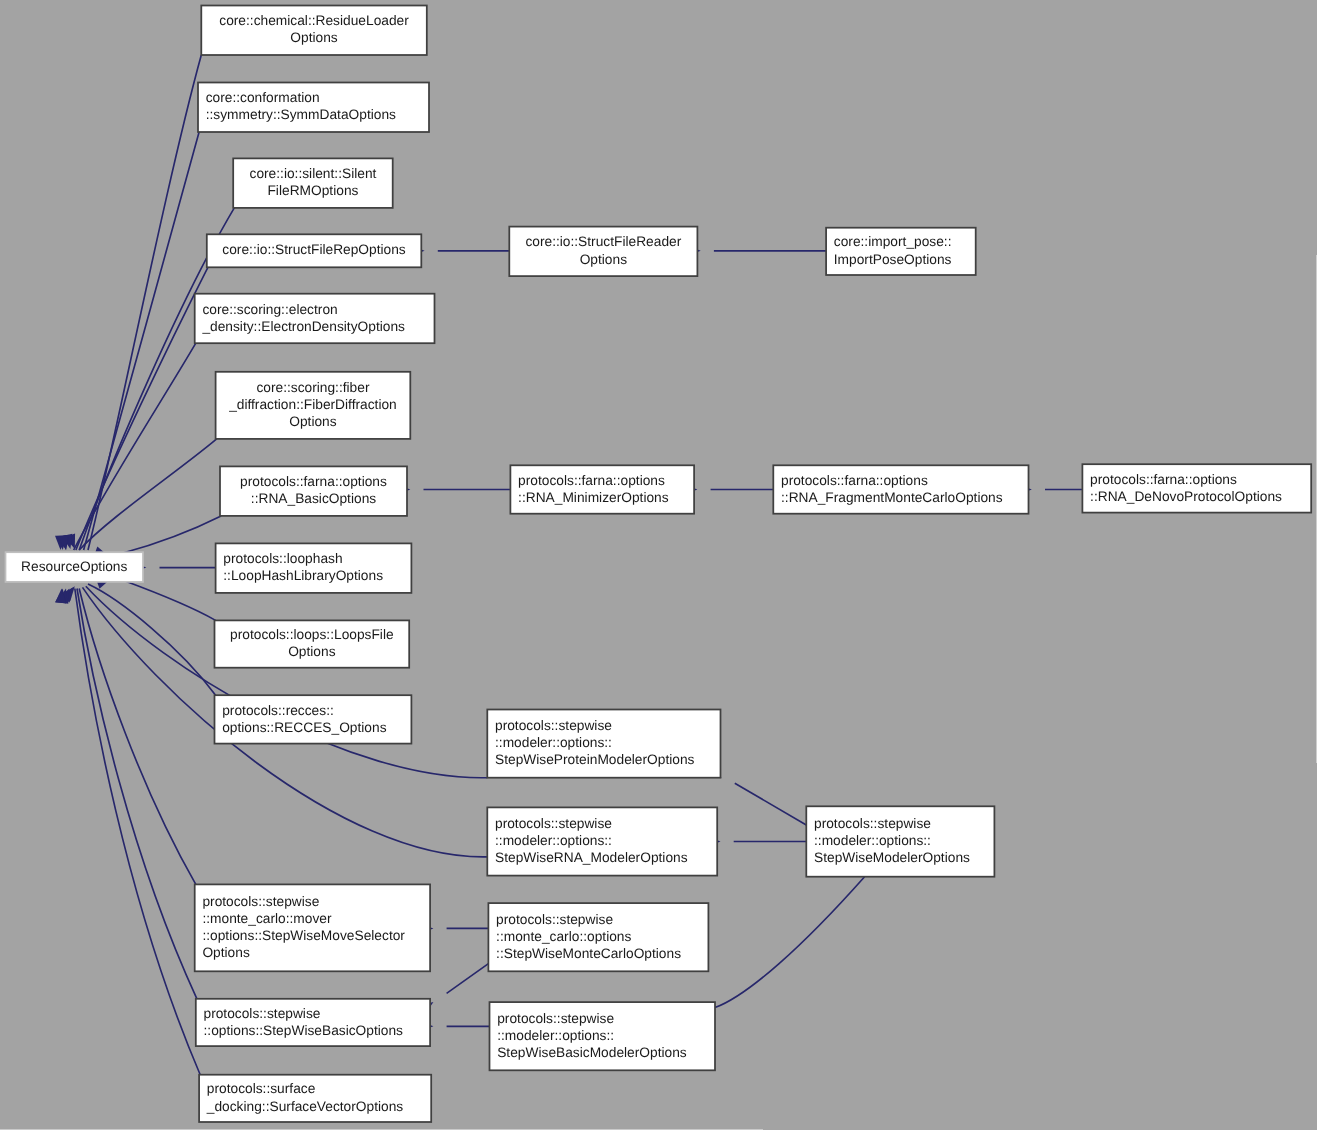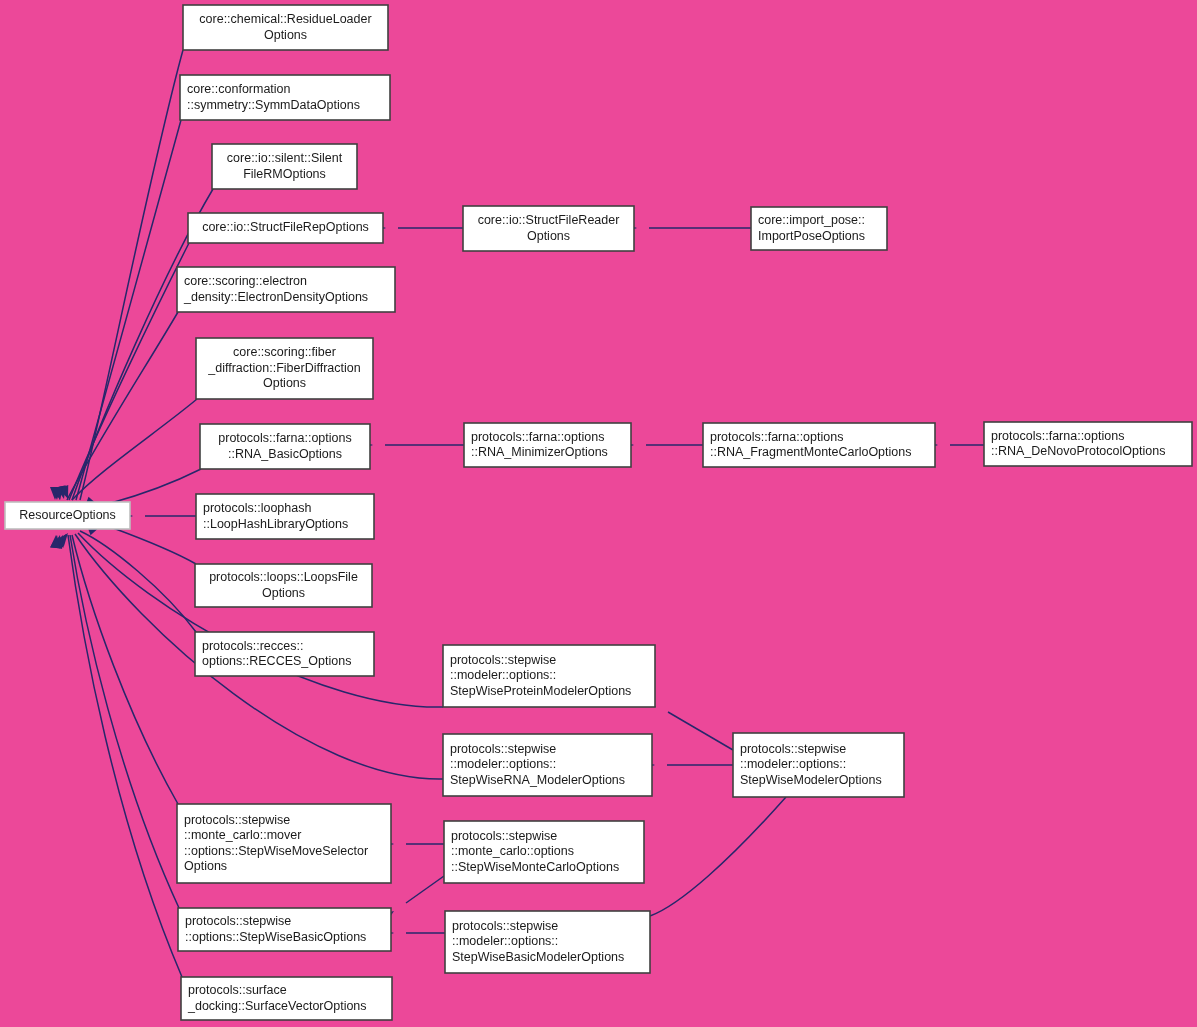--- a/index.html
+++ b/index.html
@@ -7,21 +7,21 @@
     padding: 0;
     background: #ffffff;
   }
   body {
     font-family: "Liberation Sans", sans-serif;
   }
   #diagram-root {
     position: relative;
     width: 1197px;
     height: 1027px;
-    background: #ec4899;
+    background: #a3a3a3;
     overflow: hidden;
   }
   svg#graph {
     position: absolute;
     left: 0;
     top: 0;
     width: 1197px;
     height: 1027px;
     display: block;
   }

